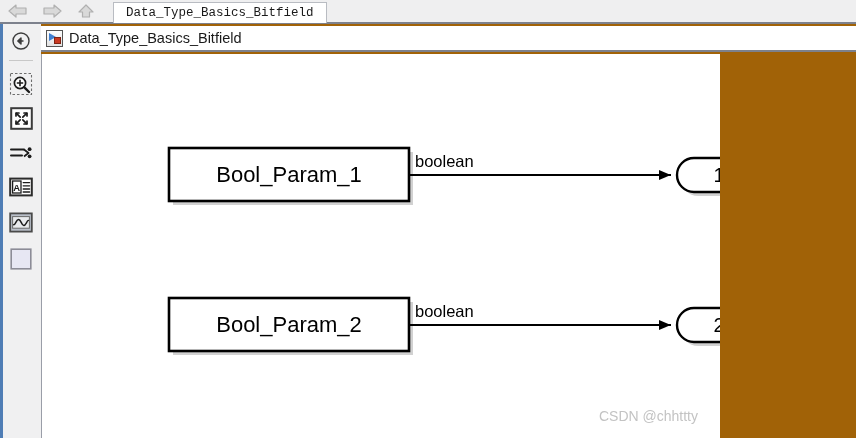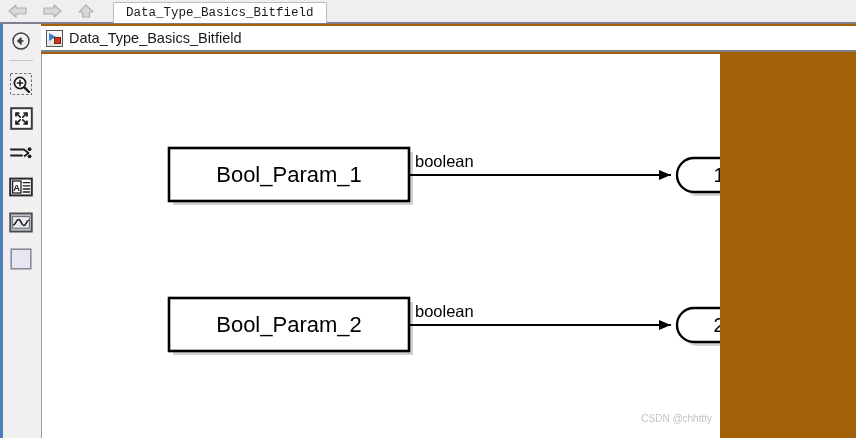--- a/index.html
+++ b/index.html
@@ -159,22 +159,22 @@
     font-size: 16.5px;
     fill: #000000;
   }
   .port-label {
     font-family: "Liberation Sans", sans-serif;
     font-size: 20px;
     fill: #000000;
   }
   .watermark {
     position: absolute;
-    right: 8px; bottom: 14px;
-    font-size: 10px;
+    right: 22px; bottom: 14px;
+    font-size: 14px;
     color: #c3c3c3;
     font-family: "Liberation Sans", sans-serif;
     white-space: nowrap;
   }
 </style>
 </head>
 <body>
 
 <div id="app">
 

